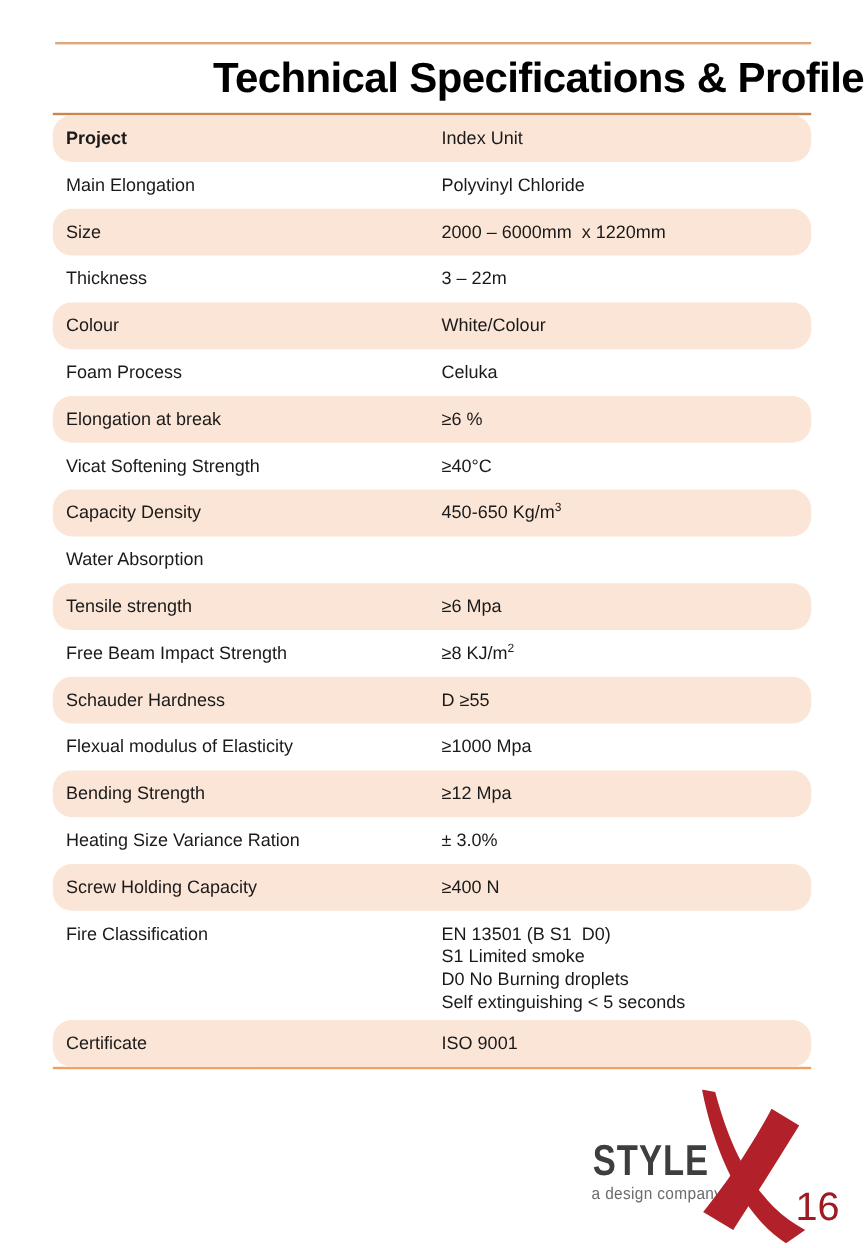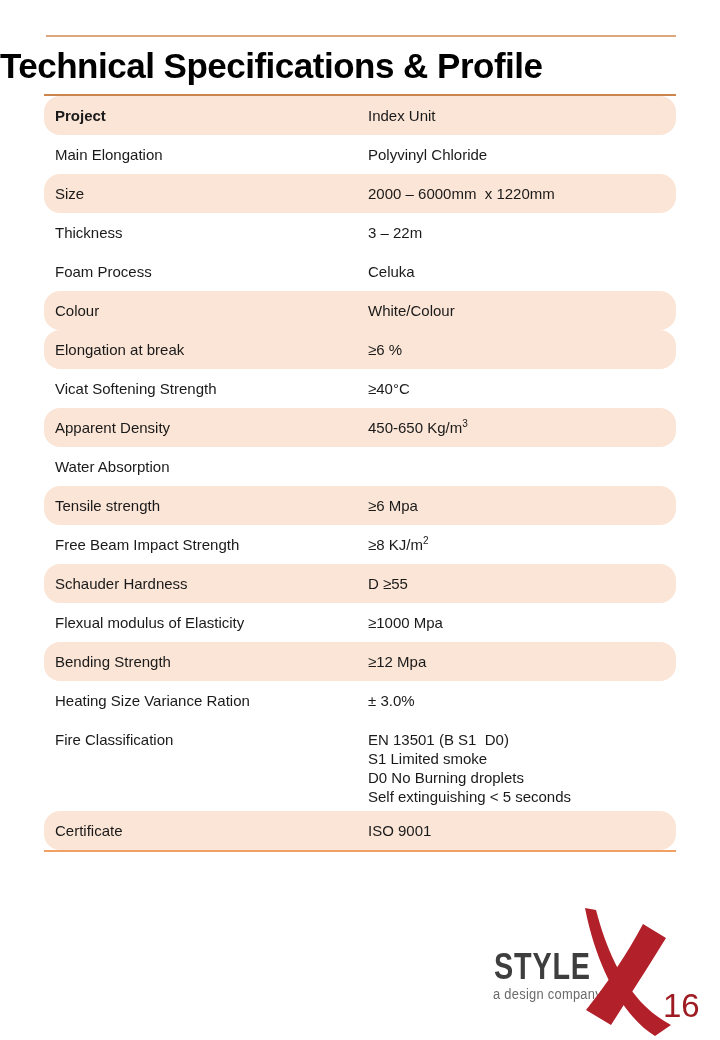--- a/index.html
+++ b/index.html
@@ -13,21 +13,21 @@
   }
 
   .top-rule {
     position:absolute; left:46px; top:35px;
     width:630px; height:2px;
     background:var(--accent-line,#DDA67C);
   }
 
   .page-title {
     position:absolute; left:0; top:46px; width:720px;
-    text-align:left;
+    text-align:right;
     font-size:35px; font-weight:bold; letter-spacing:-0.5px;
     color:#000;
   }
 
   .spec-table {
     position:absolute; left:44px; top:94px; width:632px;
     border-top:2px solid var(--table-border-top,#CB854D);
     border-bottom:2px solid var(--table-border-bottom,#F0A063);
     font-size:15px; line-height:19px;
   }
@@ -81,38 +81,38 @@
       <div class="cell value">Polyvinyl Chloride</div>
     </div>
     <div class="spec-row shaded">
       <div class="cell label">Size</div>
       <div class="cell value">2000 – 6000mm  x 1220mm</div>
     </div>
     <div class="spec-row">
       <div class="cell label">Thickness</div>
       <div class="cell value">3 – 22m</div>
     </div>
+    <div class="spec-row shaded">
+      <div class="cell label">Colour</div>
+      <div class="cell value">White/Colour</div>
+    </div>
     <div class="spec-row">
       <div class="cell label">Foam Process</div>
       <div class="cell value">Celuka</div>
-    </div>
-    <div class="spec-row shaded">
-      <div class="cell label">Colour</div>
-      <div class="cell value">White/Colour</div>
     </div>
     <div class="spec-row shaded">
       <div class="cell label">Elongation at break</div>
       <div class="cell value">≥6 %</div>
     </div>
     <div class="spec-row">
       <div class="cell label">Vicat Softening Strength</div>
       <div class="cell value">≥40°C</div>
     </div>
     <div class="spec-row shaded">
-      <div class="cell label">Apparent Density</div>
+      <div class="cell label">Capacity Density</div>
       <div class="cell value">450-650 Kg/m<sup>3</sup></div>
     </div>
     <div class="spec-row">
       <div class="cell label">Water Absorption</div>
     </div>
     <div class="spec-row shaded">
       <div class="cell label">Tensile strength</div>
       <div class="cell value">≥6 Mpa</div>
     </div>
     <div class="spec-row">
@@ -128,20 +128,24 @@
       <div class="cell value">≥1000 Mpa</div>
     </div>
     <div class="spec-row shaded">
       <div class="cell label">Bending Strength</div>
       <div class="cell value">≥12 Mpa</div>
     </div>
     <div class="spec-row">
       <div class="cell label">Heating Size Variance Ration</div>
       <div class="cell value">± 3.0%</div>
     </div>
+    <div class="spec-row shaded">
+      <div class="cell label">Screw Holding Capacity</div>
+      <div class="cell value">≥400 N</div>
+    </div>
     <div class="spec-row">
       <div class="cell label">Fire Classification</div>
       <div class="cell value"><div>EN 13501 (B S1  D0)</div><div>S1 Limited smoke</div><div>D0 No Burning droplets</div><div>Self extinguishing &lt; 5 seconds</div></div>
     </div>
     <div class="spec-row shaded">
       <div class="cell label">Certificate</div>
       <div class="cell value">ISO 9001</div>
     </div>
   </div>
 

